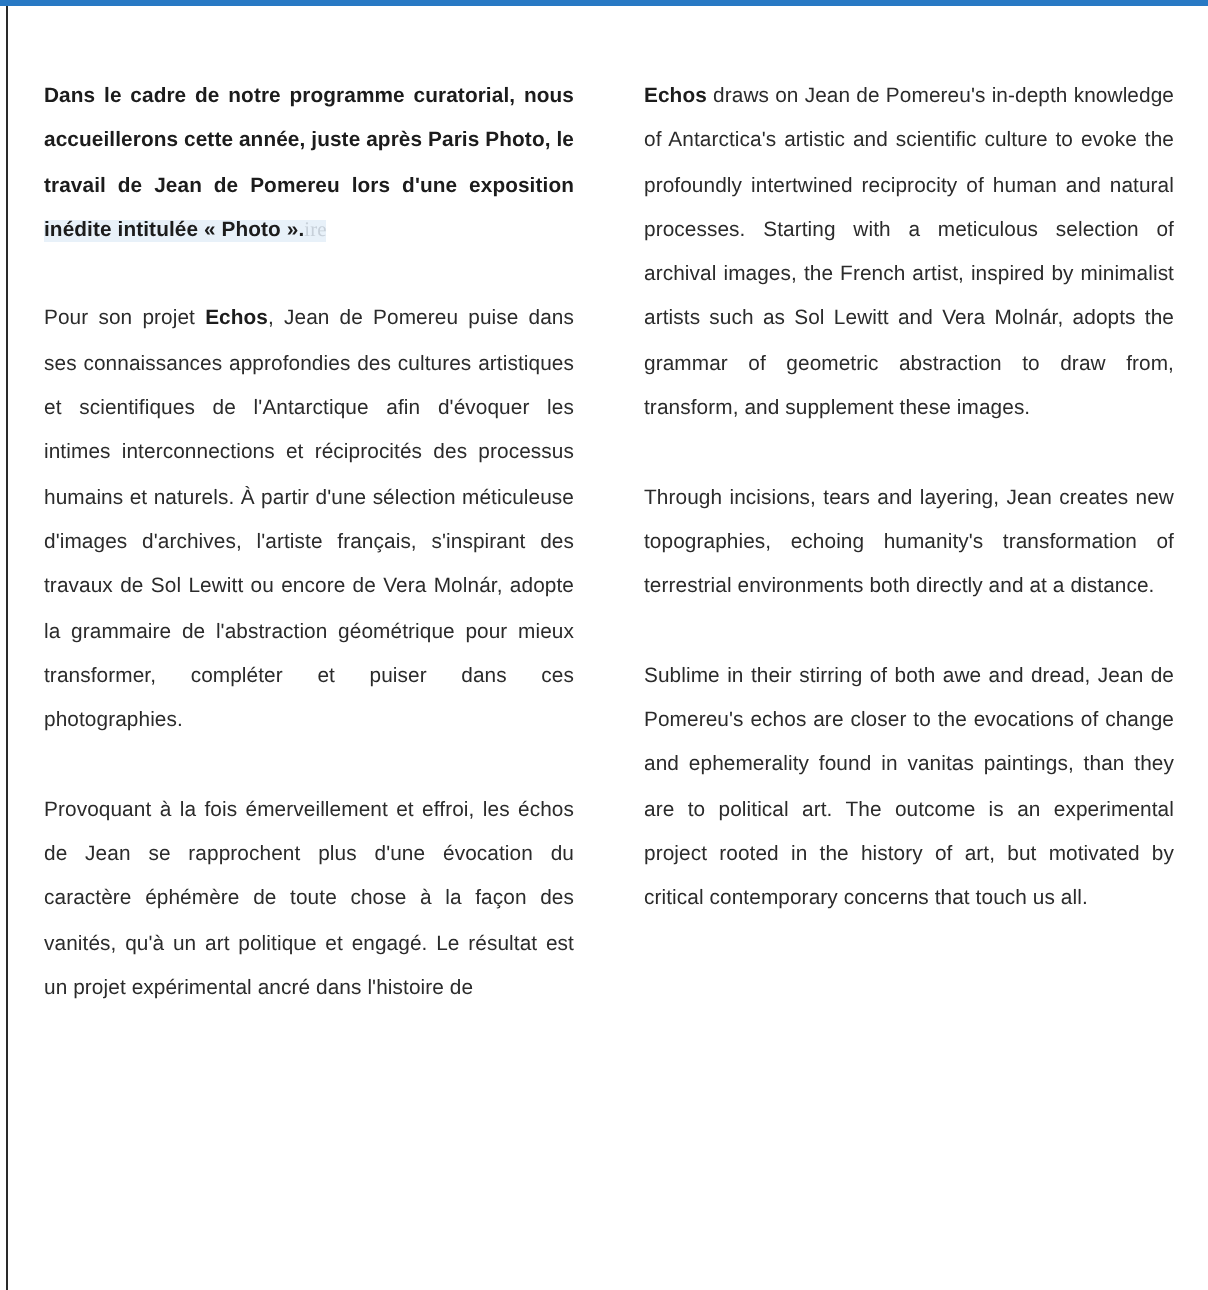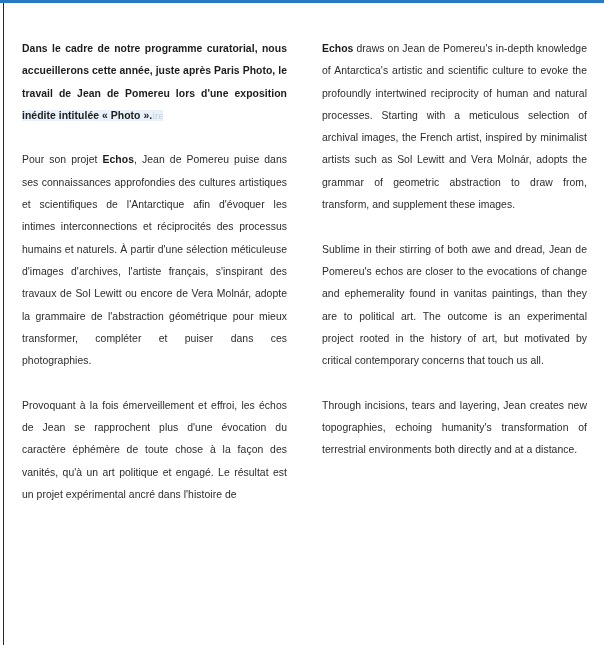--- a/index.html
+++ b/index.html
@@ -43,17 +43,17 @@
   <div class="top-accent"></div>
   <div class="left-rule"></div>
   <div class="content">
     <div class="col">
         <p><span class="b">Dans le cadre de notre programme curatorial, nous accueillerons cette année, juste après Paris Photo, le travail de Jean de Pomereu lors d'une exposition </span><span class="b hl">inédite intitulée « Photo ».</span><span class="hl ghost">ire</span></p>
         <p><span>Pour son projet </span><span class="b u">Echos</span><span>, Jean de Pomereu puise dans ses connaissances approfondies des cultures artistiques et scientifiques de l'Antarctique afin d'évoquer les intimes interconnections et réciprocités des processus humains et naturels. À partir d'une sélection méticuleuse d'images d'archives, l'artiste français, s'inspirant des travaux de Sol Lewitt ou encore de Vera Molnár, adopte la grammaire de l'abstraction géométrique pour mieux transformer, compléter et puiser dans ces photographies.</span></p>
         <p><span>Provoquant à la fois émerveillement et effroi, les échos de Jean se rapprochent plus d'une évocation du caractère éphémère de toute chose à la façon des vanités, qu'à un art politique et engagé. Le résultat est un projet expérimental ancré dans l'histoire de</span></p>
       </div>
     <div class="col">
         <p><span class="b u">Echos</span><span> draws on Jean de Pomereu's in-depth knowledge of Antarctica's artistic and scientific culture to evoke the profoundly intertwined reciprocity of human and natural processes. Starting with a meticulous selection of archival images, the French artist, inspired by minimalist artists such as Sol Lewitt and Vera Molnár, adopts the grammar of geometric abstraction to draw from, transform, and supplement these images.</span></p>
+        <p><span>Through incisions, tears and layering, Jean creates new topographies, echoing humanity's transformation of terrestrial environments both directly and at a distance.</span></p>
         <p><span>Sublime in their stirring of both awe and dread, Jean de Pomereu's echos are closer to the evocations of change and ephemerality found in vanitas paintings, than they are to political art. The outcome is an experimental project rooted in the history of art, but motivated by critical contemporary concerns that touch us all.</span></p>
-        <p><span>Through incisions, tears and layering, Jean creates new topographies, echoing humanity's transformation of terrestrial environments both directly and at a distance.</span></p>
       </div>
   </div>
 </div>
 
 </body></html>

